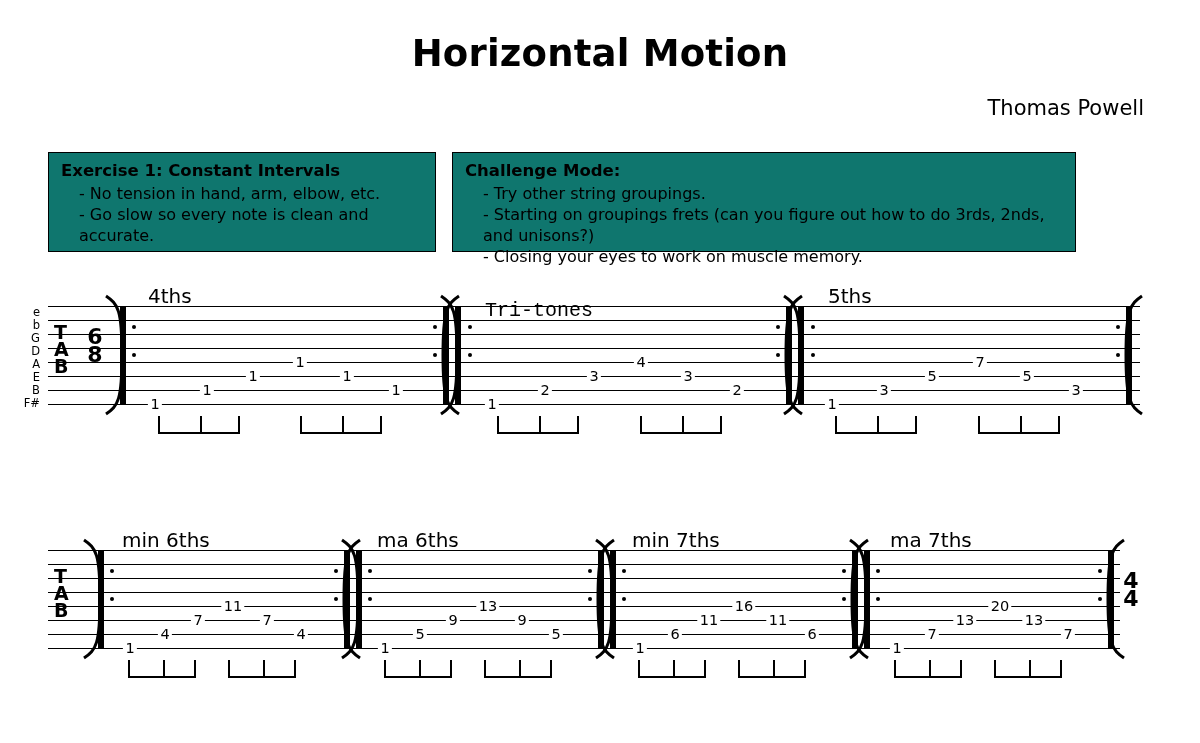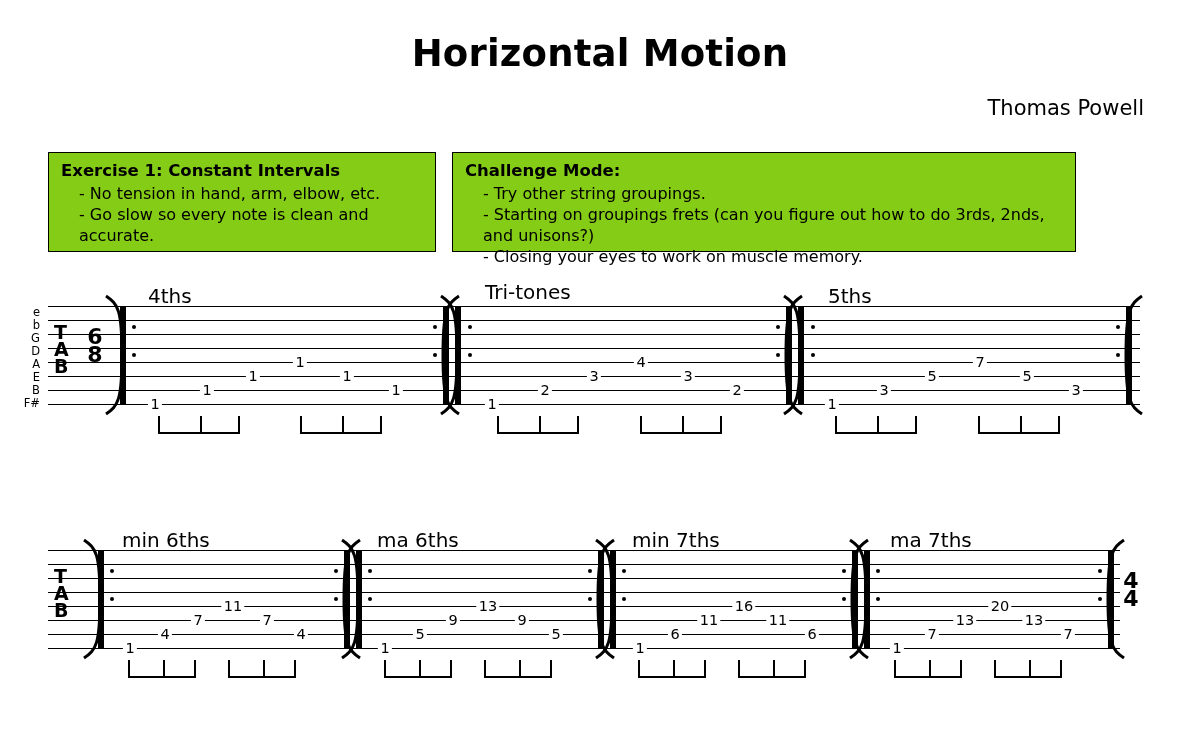--- a/index.html
+++ b/index.html
@@ -28,21 +28,21 @@
   #author {
     position: absolute;
     top: 96px;
     right: 56px;
     font-size: 21px;
   }
   .note-box {
     position: absolute;
     border: 1.6px solid #000;
     box-sizing: border-box;
-    background: #84cc16;
+    background: #0f766e;
     padding: 8px 10px 8px 12px;
   }
   #box-exercise { top: 152px; left: 48px; width: 388px; height: 100px; }
   #box-challenge { top: 152px; left: 452px; width: 624px; height: 100px; }
   .box-title {
     font-size: 16.5px;
     font-weight: bold;
     line-height: 20px;
     margin-bottom: 2px;
   }
@@ -182,21 +182,21 @@
     <div>A</div>
     <div>B</div>
   </div>
 
   <div class="timesig" style="left: 82px; top: 48px; width: 26px;">
     <div>6</div>
     <div>8</div>
   </div>
 
   <div class="section-label" style="left: 148px; top: 4px;">4ths</div>
-  <div class="section-label" style="left: 485px; top: 0;">Tri-tones</div>
+  <div class="section-label" style="left: 485px; top: 19px; font-family: Liberation Mono, monospace;">Tri-tones</div>
   <div class="section-label" style="left: 828px; top: 4px;">5ths</div>
 <div class="barline" style="left: 120px; top: 26px; width: 6px; height: 98px;"></div>
     <svg class="brace" width="34" height="122" style="left: 104px; top: 14px;">
       <path d="M2,2 C14,10 18,16 18,61 C18,106 14,112 2,120" stroke="#000" stroke-width="3" fill="none"></path>
     </svg>
     <div class="barline" style="left: 443px; top: 26px; width: 6px; height: 98px;"></div>
     <svg class="brace" width="34" height="122" style="left: 443px; top: 14px;">
       <path d="M16,2 C4,10 0,16 0,61 C0,106 4,112 16,120" stroke="#000" stroke-width="3" fill="none"></path>
     </svg>
     <div class="barline" style="left: 455px; top: 26px; width: 6px; height: 98px;"></div>

